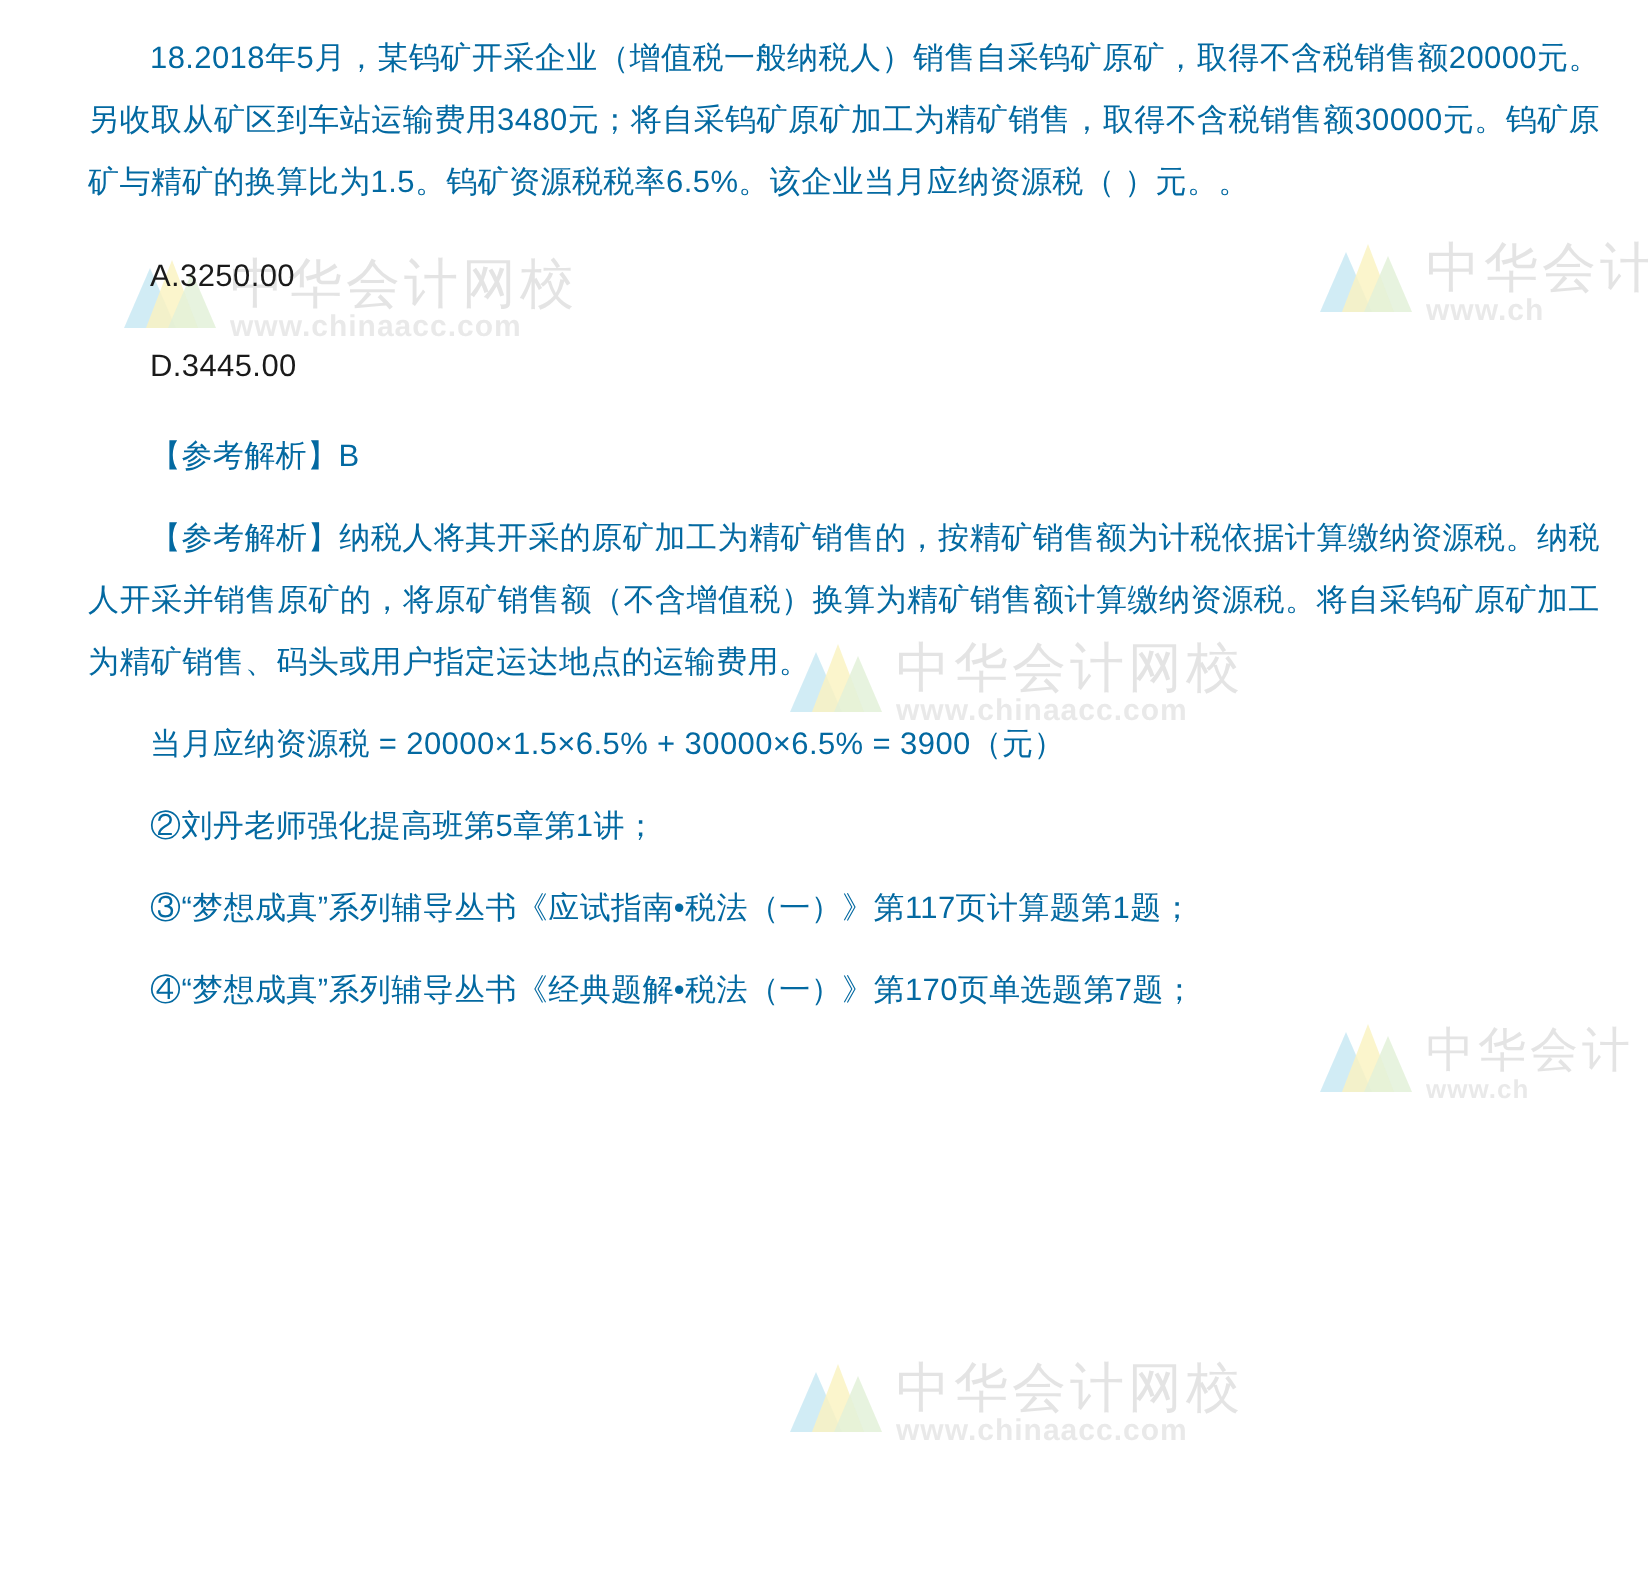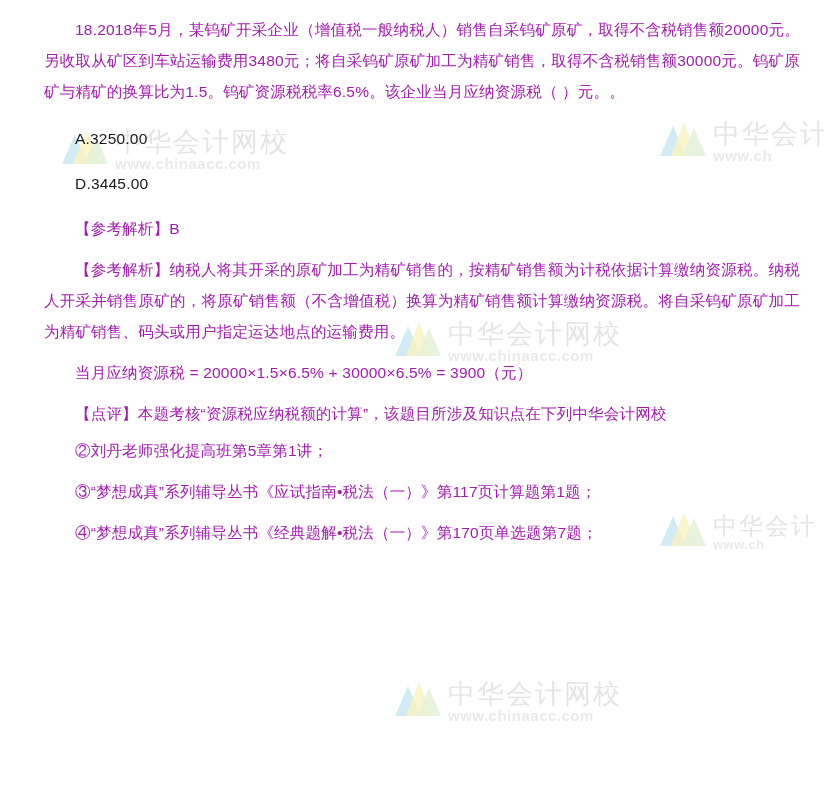--- a/index.html
+++ b/index.html
@@ -86,21 +86,21 @@
   
   .doc {
     position: relative;
     z-index: 2;
     padding: 14px 24px 0 44px;
     box-sizing: border-box;
   }
   .para {
     font-size: 15.5px;
     line-height: 31px;
-    color: #a21caf;
+    color: #0369a1;
     margin: 0 0 10px 0;
     text-align: justify;
     letter-spacing: .2px;
   }
   .para.indent { text-indent: 2em; }
   .opt {
     font-size: 15.5px;
     line-height: 31px;
     color: #1a1a1a;
     margin: 0 0 14px 0;
@@ -186,19 +186,18 @@
 
   <p class="opt">A.3250.00</p>
   <p class="opt">D.3445.00</p>
 
   <p class="para indent">【参考解析】B</p>
 
   <p class="para indent">【参考解析】纳税人将其开采的原矿加工为精矿销售的，按精矿销售额为计税依据计算缴纳资源税。纳税人开采并销售原矿的，将原矿销售额（不含增值税）换算为精矿销售额计算缴纳资源税。将自采钨矿原矿加工为精矿销售、码头或用户指定运达地点的运输费用。</p>
 
   <p class="para indent">当月应纳资源税 = 20000×1.5×6.5% + 30000×6.5% = 3900（元）</p>
 
-  <p class="para indent tight">【点评】本题考核“资源税应纳税额的计算”，该题目所涉及知识点在下列中华会计网校</p>
 
   <p class="para indent">②刘丹老师强化提高班第5章第1讲；</p>
   <p class="para indent">③“梦想成真”系列辅导丛书《应试指南•税法（一）》第117页计算题第1题；</p>
   <p class="para indent">④“梦想成真”系列辅导丛书《经典题解•税法（一）》第170页单选题第7题；</p>
 
 </div>
 
 </body></html>

